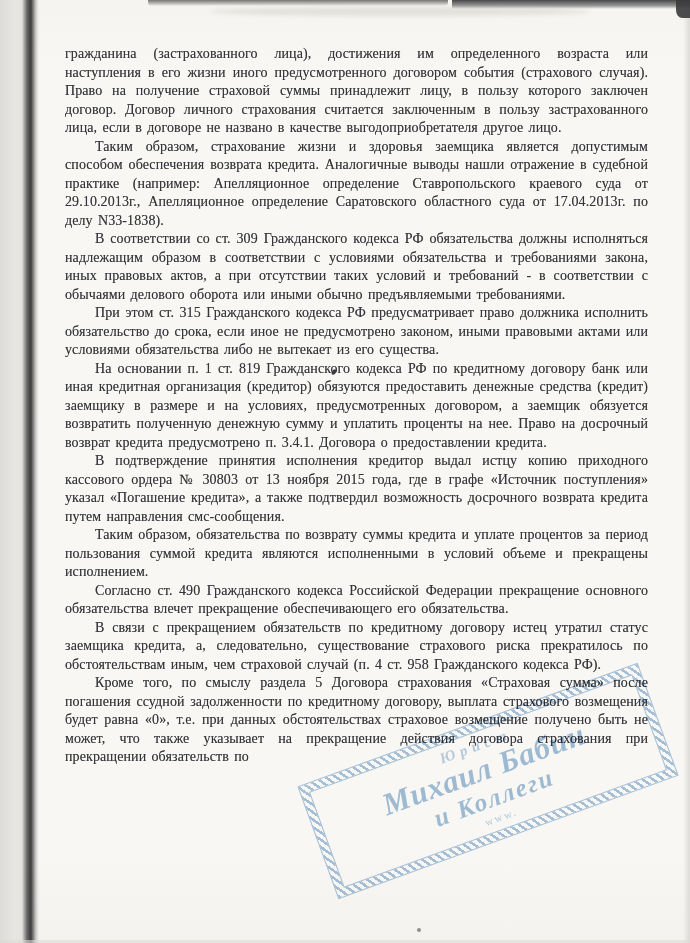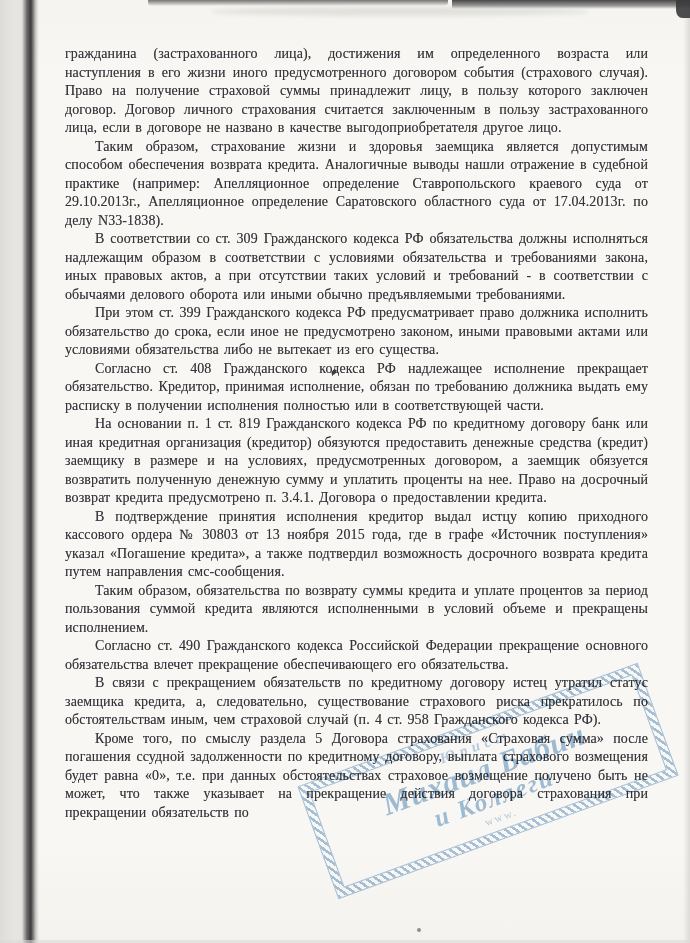--- a/index.html
+++ b/index.html
@@ -196,22 +196,21 @@
   <div class="edge-strip-right"></div>
   <div class="top-band-a"></div>
   <div class="top-band-b"></div>
   <div class="top-smudge"></div>
   <div class="top-corner-mark"></div>
 
   <div class="text">
     <p class="cont">гражданина (застрахованного лица), достижения им определенного возраста или наступления в его жизни иного предусмотренного договором события (страхового случая). Право на получение страховой суммы принадлежит лицу, в пользу которого заключен договор. Договор личного страхования считается заключенным в пользу застрахованного лица, если в договоре не названо в качестве выгодоприобретателя другое лицо.</p>
     <p>Таким образом, страхование жизни и здоровья заемщика является допустимым способом обеспечения возврата кредита. Аналогичные выводы нашли отражение в судебной практике (например: Апелляционное определение Ставропольского краевого суда от 29.10.2013г., Апелляционное определение Саратовского областного суда от 17.04.2013г. по делу N33-1838).</p>
     <p>В соответствии со ст. 309 Гражданского кодекса РФ обязательства должны исполняться надлежащим образом в соответствии с условиями обязательства и требованиями закона, иных правовых актов, а при отсутствии таких условий и требований - в соответствии с обычаями делового оборота или иными обычно предъявляемыми требованиями.</p>
-    <p>При этом ст. 399 Гражданского кодекса РФ предусматривает право должника исполнить обязательство до срока, если иное не предусмотрено законом, иными правовыми актами или условиями обязательства либо не вытекает из его существа.</p>
-    <p>Согласно ст. 408 Гражданского кодекса РФ надлежащее исполнение прекращает обязательство. Кредитор, принимая исполнение, обязан по требованию должника выдать ему расписку в получении исполнения полностью или в соответствующей части.</p>
+    <p>При этом ст. 315 Гражданского кодекса РФ предусматривает право должника исполнить обязательство до срока, если иное не предусмотрено законом, иными правовыми актами или условиями обязательства либо не вытекает из его существа.</p>
     <p>На основании п. 1 ст. 819 Гражданского кодекса РФ по кредитному договору банк или иная кредитная организация (кредитор) обязуются предоставить денежные средства (кредит) заемщику в размере и на условиях, предусмотренных договором, а заемщик обязуется возвратить полученную денежную сумму и уплатить проценты на нее. Право на досрочный возврат кредита предусмотрено п. 3.4.1. Договора о предоставлении кредита.</p>
     <p>В подтверждение принятия исполнения кредитор выдал истцу копию приходного кассового ордера № 30803 от 13 ноября 2015 года, где в графе «Источник поступления» указал «Погашение кредита», а также подтвердил возможность досрочного возврата кредита путем направления смс-сообщения.</p>
     <p>Таким образом, обязательства по возврату суммы кредита и уплате процентов за период пользования суммой кредита являются исполненными в условий объеме и прекращены исполнением.</p>
     <p>Согласно ст. 490 Гражданского кодекса Российской Федерации прекращение основного обязательства влечет прекращение обеспечивающего его обязательства.</p>
     <p>В связи с прекращением обязательств по кредитному договору истец утратил статус заемщика кредита, а, следовательно, существование страхового риска прекратилось по обстоятельствам иным, чем страховой случай (п. 4 ст. 958 Гражданского кодекса РФ).</p>
     <p>Кроме того, по смыслу раздела 5 Договора страхования «Страховая сумма» после погашения ссудной задолженности по кредитному договору, выплата страхового возмещения будет равна «0», т.е. при данных обстоятельствах страховое возмещение получено быть не может, что также указывает на прекращение действия договора страхования при прекращении обязательств по</p>
   </div>
 
   <div class="stamp-wrap">
     <div class="stamp">

